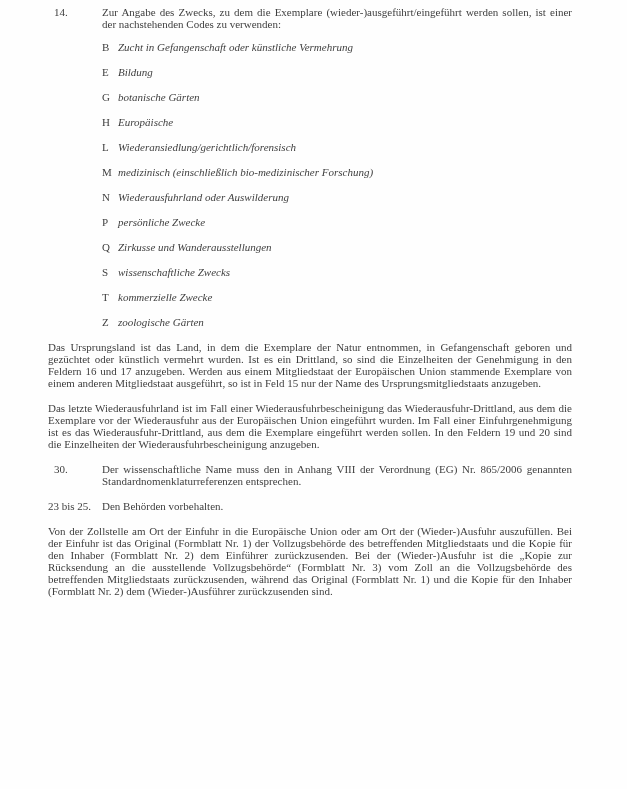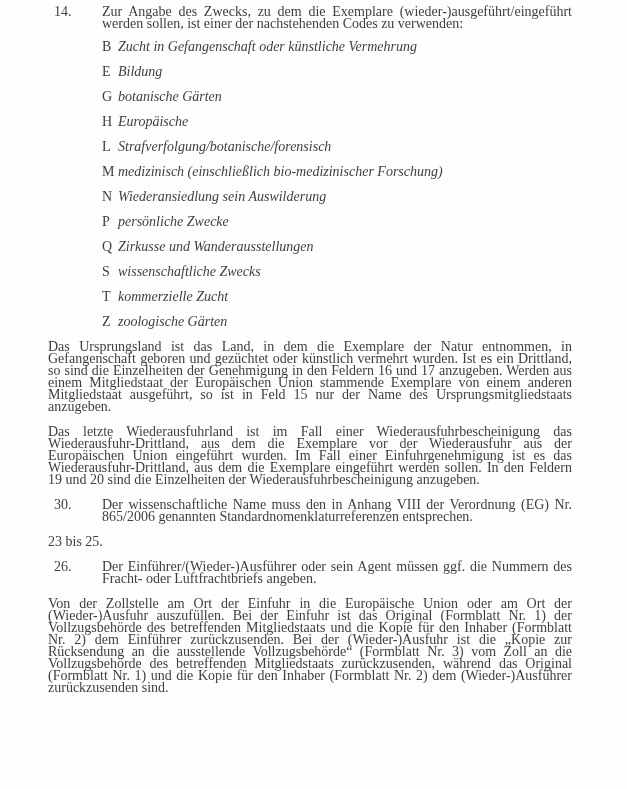--- a/index.html
+++ b/index.html
@@ -7,21 +7,21 @@
   body {
     width: 627px; height: 789px;
     background: #ffffff;
     font-family: "Liberation Serif", serif;
   }
   .page {
     position: relative;
     width: 627px; height: 789px;
     background: #fefefe;
     color: #3e3e3e;
-    font-size: 14px;
+    font-size: 11px;
     line-height: 12px;
     overflow: hidden;
   }
   .content {
     position: absolute;
     left: 48px; top: 6px;
     width: 524px;
   }
   .entry {
     display: flex;
@@ -77,45 +77,45 @@
       <div class="code-item">
         <div class="code-letter">G</div>
         <div class="code-text">botanische Gärten</div>
       </div>
       <div class="code-item">
         <div class="code-letter">H</div>
         <div class="code-text">Europäische</div>
       </div>
       <div class="code-item">
         <div class="code-letter">L</div>
-        <div class="code-text">Strafverfolgung/botanische/forensisch</div>
+        <div class="code-text">Wiederansiedlung/gerichtlich/forensisch</div>
       </div>
       <div class="code-item">
         <div class="code-letter">M</div>
         <div class="code-text">medizinisch (einschließlich bio-medizinischer Forschung)</div>
       </div>
       <div class="code-item">
         <div class="code-letter">N</div>
-        <div class="code-text">Wiederansiedlung sein Auswilderung</div>
+        <div class="code-text">Wiederausfuhrland oder Auswilderung</div>
       </div>
       <div class="code-item">
         <div class="code-letter">P</div>
         <div class="code-text">persönliche Zwecke</div>
       </div>
       <div class="code-item">
         <div class="code-letter">Q</div>
         <div class="code-text">Zirkusse und Wanderausstellungen</div>
       </div>
       <div class="code-item">
         <div class="code-letter">S</div>
         <div class="code-text">wissenschaftliche Zwecks</div>
       </div>
       <div class="code-item">
         <div class="code-letter">T</div>
-        <div class="code-text">kommerzielle Zucht</div>
+        <div class="code-text">kommerzielle Zwecke</div>
       </div>
       <div class="code-item">
         <div class="code-letter">Z</div>
         <div class="code-text">zoologische Gärten</div>
       </div>
     </div>
 
     <div class="entry">
       <div class="entry-body">Das Ursprungsland ist das Land, in dem die Exemplare der Natur entnommen, in Gefangenschaft geboren und gezüchtet oder künstlich vermehrt wurden. Ist es ein Drittland, so sind die Einzelheiten der Genehmigung in den Feldern 16 und 17 anzugeben. Werden aus einem Mitgliedstaat der Europäischen Union stammende Exemplare von einem anderen Mitgliedstaat ausgeführt, so ist in Feld 15 nur der Name des Ursprungsmitgliedstaats anzugeben.</div>
     </div>
@@ -124,25 +124,22 @@
       <div class="entry-body">Das letzte Wiederausfuhrland ist im Fall einer Wiederausfuhrbescheinigung das Wiederausfuhr-Drittland, aus dem die Exemplare vor der Wiederausfuhr aus der Europäischen Union eingeführt wurden. Im Fall einer Einfuhrgenehmigung ist es das Wiederausfuhr-Drittland, aus dem die Exemplare eingeführt werden sollen. In den Feldern 19 und 20 sind die Einzelheiten der Wiederausfuhrbescheinigung anzugeben.</div>
     </div>
 
     <div class="entry">
       <div class="entry-label simple">30.</div>
       <div class="entry-body">Der wissenschaftliche Name muss den in Anhang VIII der Verordnung (EG) Nr. 865/2006 genannten Standardnomenklaturreferenzen entsprechen.</div>
     </div>
 
     <div class="entry">
       <div class="entry-label">23 bis 25.</div>
+      <div class="entry-body">Den Behörden vorbehalten.</div>
     </div>
 
-    <div class="entry">
-      <div class="entry-label simple">26.</div>
-      <div class="entry-body">Der Einführer/(Wieder-)Ausführer oder sein Agent müssen ggf. die Nummern des Fracht- oder Luftfrachtbriefs angeben.</div>
-    </div>
 
     <div class="entry">
       <div class="entry-body">Von der Zollstelle am Ort der Einfuhr in die Europäische Union oder am Ort der (Wieder-)Ausfuhr auszufüllen. Bei der Einfuhr ist das Original (Formblatt Nr. 1) der Vollzugsbehörde des betreffenden Mitgliedstaats und die Kopie für den Inhaber (Formblatt Nr. 2) dem Einführer zurückzusenden. Bei der (Wieder-)Ausfuhr ist die „Kopie zur Rücksendung an die ausstellende Vollzugsbehörde“ (Formblatt Nr. 3) vom Zoll an die Vollzugsbehörde des betreffenden Mitgliedstaats zurückzusenden, während das Original (Formblatt Nr. 1) und die Kopie für den Inhaber (Formblatt Nr. 2) dem (Wieder-)Ausführer zurückzusenden sind.</div>
     </div>
 
   </div>
 </div>
 
 </body></html>

